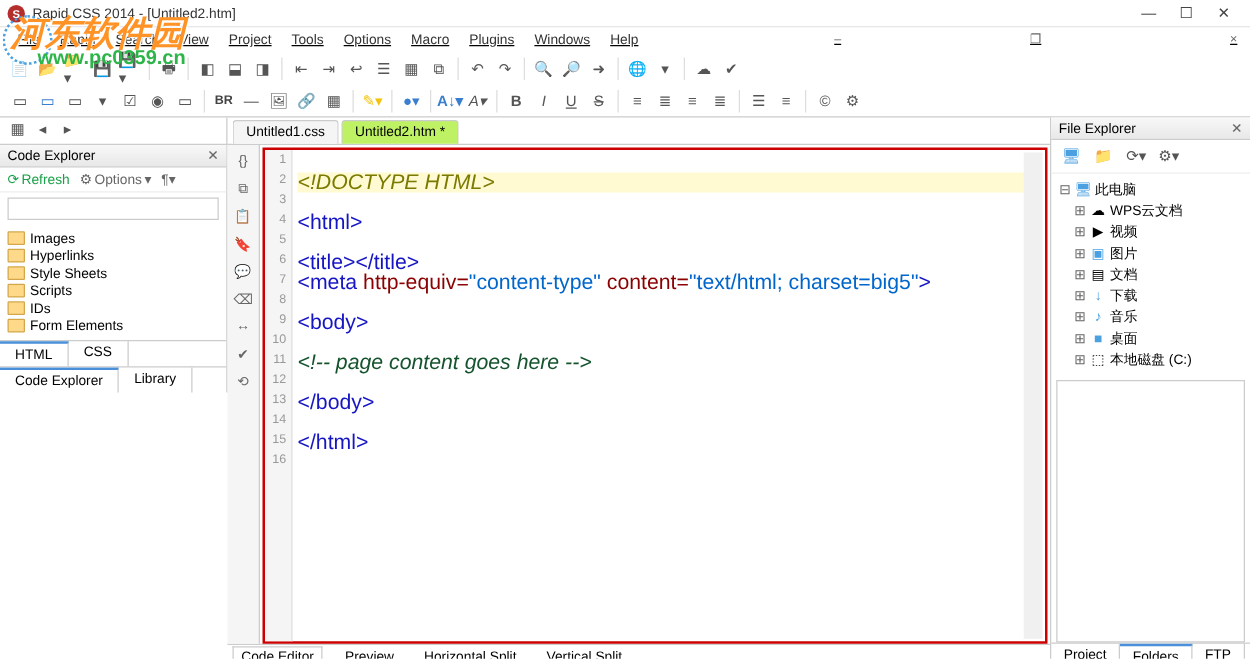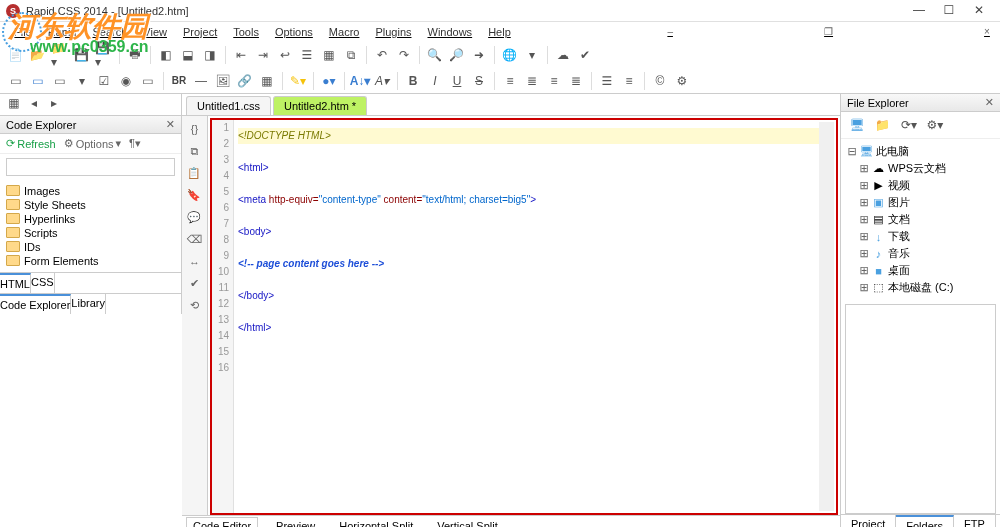--- a/index.html
+++ b/index.html
@@ -23,36 +23,36 @@
 .panel-head { background: linear-gradient(#f8f8f8,#e8e8e8); border-bottom: 1px solid #ccc; padding: 2px 6px; font-size: 11px; display: flex; align-items: center; }
 .panel-head .x { margin-left: auto; cursor: pointer; font-size: 11px; color: #666; }
 .panel-tools { padding: 3px 6px; display: flex; gap: 8px; font-size: 11px; color: #19a048; border-bottom: 1px solid #eee; }
 .panel-tools span { cursor: pointer; display: flex; align-items: center; gap: 2px; }
 .panel-search { padding: 4px 6px; }
 .panel-search input { width: 100%; height: 18px; border: 1px solid #ccc; font-size: 11px; padding: 0 3px; }
 .tree { padding: 4px 6px; }
 .tree-item { display: flex; align-items: flex-start; gap: 4px; padding: 1px 0; font-size: 11px; cursor: pointer; }
 .folder-icon { width: 14px; height: 11px; background: #ffd98a; border: 1px solid #d4a84a; border-radius: 1px; display: inline-block; }
 .left-bottom-tabs { margin-top: auto; display: flex; border-top: 1px solid #ccc; }
-.lb-tab { padding: 3px 0; border-right: 1px solid #ccc; font-size: 11px; cursor: pointer; }
+.lb-tab { padding: 3px 12px; border-right: 1px solid #ccc; font-size: 11px; cursor: pointer; }
 .lb-tab.active { background: #fff; border-top: 2px solid #4a90d9; }
 .lb-row2 { display: flex; border-top: 1px solid #ccc; }
 .center-panel { flex: 1; display: flex; flex-direction: column; position: relative; }
 .vert-bar { width: 26px; background: #f5f5f5; border-right: 1px solid #ccc; display: flex; flex-direction: column; align-items: center; gap: 4px; padding-top: 4px; }
 .vbtn { width: 18px; height: 18px; font-size: 11px; color: #666; display: flex; align-items: center; justify-content: center; cursor: pointer; }
 .editor-wrap { flex: 1; display: flex; position: relative; }
 .editor-area { flex: 1; border: 2px solid #cc0000; position: relative; background: #fff; margin: 2px 2px 0 2px; }
 .gutter { position: absolute; left: 0; top: 0; width: 22px; bottom: 0; background: #f5f5f5; border-right: 1px solid #e0e0e0; padding-top: 2px; }
 .gutter .ln { height: 16px; font-size: 10px; color: #999; text-align: right; padding-right: 4px; }
-.code-area { position: absolute; left: 22px; right: 0; top: 0; bottom: 0; font-family: Consolas, "Courier New", monospace; font-size: 10px; line-height: 16px; padding: 8px 4px; }
+.code-area { position: absolute; left: 22px; right: 0; top: 0; bottom: 0; font-family: Consolas, "Courier New", monospace; font-size: 17px; line-height: 16px; padding: 18px 4px; }
 .code-area .doctype-line { background: #fffad1; font-style: italic; color: #7a7a00; }
 .code-area .tag { color: #1515c4; }
 .code-area .attr { color: #8b0000; }
 .code-area .val { color: #0066cc; }
-.code-area .cmt { color: #1d4ed8; font-style: italic; font-weight: bold; }
+.code-area .cmt { color: #14532d; font-style: italic; }
 .center-bottom-tabs { height: 20px; display: flex; border-top: 1px solid #ccc; padding-left: 4px; align-items: center; gap: 12px; }
 .cb-tab { font-size: 11px; padding: 2px 6px; cursor: pointer; }
 .cb-tab.active { border: 1px solid #ccc; border-bottom: none; background: #fff; }
 .right-panel { width: 160px; border-left: 1px solid #ccc; display: flex; flex-direction: column; }
 .right-tree { padding: 4px 6px; font-size: 11px; }
 .r-item { display: flex; align-items: center; gap: 3px; padding: 1px 0; cursor: pointer; }
 .r-icon { width: 13px; height: 12px; display: inline-flex; align-items: center; justify-content: center; }
 .exp { width: 10px; text-align: center; color: #666; }
 .right-preview { flex: 1; margin: 4px 4px 0 4px; border: 1px solid #ccc; background: #fff; }
 .right-bottom-tabs { display: flex; border-top: 1px solid #ccc; }
@@ -192,25 +192,25 @@
       <div class="panel-search">
         <input type="text" style="">
       </div>
       <div class="tree">
         <div class="tree-item">
             <span class="folder-icon"></span>
             <span>Images</span>
           </div>
         <div class="tree-item">
             <span class="folder-icon"></span>
+            <span>Hyperlinks</span>
+          </div>
+        <div class="tree-item">
+            <span class="folder-icon"></span>
             <span>Style Sheets</span>
-          </div>
-        <div class="tree-item">
-            <span class="folder-icon"></span>
-            <span>Hyperlinks</span>
           </div>
         <div class="tree-item">
             <span class="folder-icon"></span>
             <span>Scripts</span>
           </div>
         <div class="tree-item">
             <span class="folder-icon"></span>
             <span>IDs</span>
           </div>
         <div class="tree-item">
@@ -263,20 +263,21 @@
           <div class="ln">13</div>
             <div class="ln">14</div>
             <div class="ln">15</div>
             <div class="ln">16</div>
         </div>
         <div class="code-area">
 <div class="doctype-line">&lt;!DOCTYPE HTML&gt;</div>
 <div>&nbsp;</div>
 <div><span class="tag">&lt;html&gt;</span></div>
 <div>&nbsp;</div>
+<div><span class="tag">&lt;title&gt;&lt;/title&gt;</span></div>
 <div><span class="tag">&lt;meta</span> <span class="attr">http-equiv=</span><span class="val">"<span>content-type</span>"</span> <span class="attr">content=</span><span class="val">"<span>text/html; charset=big5</span>"</span><span class="tag">&gt;</span></div>
 <div>&nbsp;</div>
 <div><span class="tag">&lt;body&gt;</span></div>
 <div>&nbsp;</div>
 <div><span class="cmt">&lt;!-- page content goes here --&gt;</span></div>
 <div>&nbsp;</div>
 <div><span class="tag">&lt;/body&gt;</span></div>
 <div>&nbsp;</div>
 <div><span class="tag">&lt;/html&gt;</span></div>
         </div>

